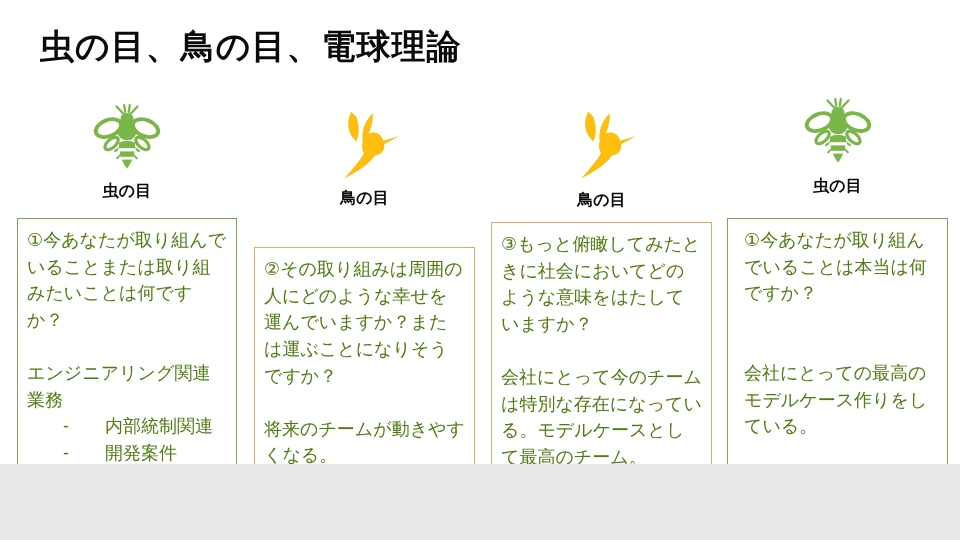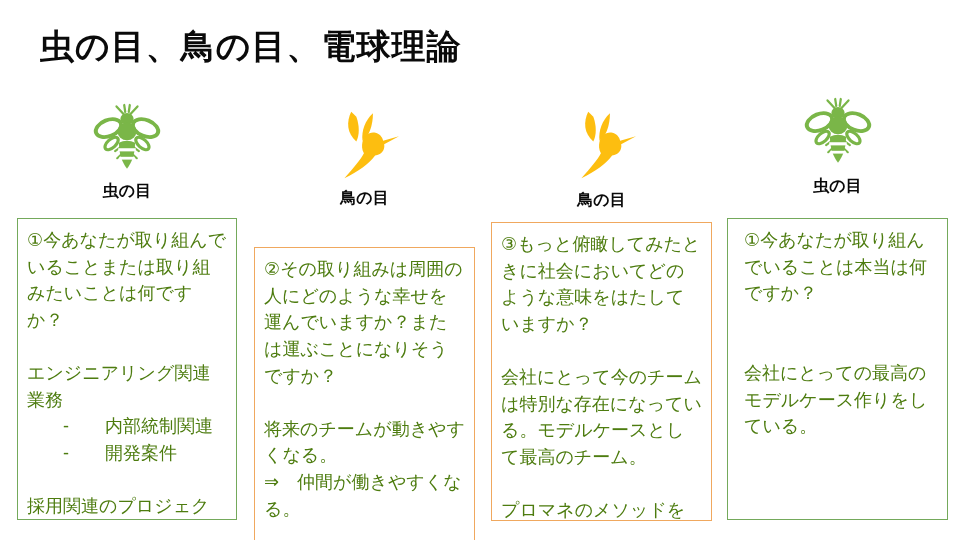--- a/index.html
+++ b/index.html
@@ -1,17 +1,17 @@
 <!DOCTYPE html>
 <html><head>
 <meta charset="utf-8">
 <style>
   html,body{margin:0;padding:0;background:#e9e9e9;}
   .slide{
-    position:relative;width:960px;height:540px;background:#ffffff;
+    position:relative;width:960px;height:464px;background:#ffffff;
     overflow:hidden;margin:0 auto;
     font-family:"Liberation Sans","DejaVu Sans",sans-serif;color:#000;
   }
   .title{
     position:absolute;left:40px;top:24px;
     font-size:34px;font-weight:bold;letter-spacing:1px;color:#0a0a0a;
     white-space:nowrap;
   }
   .col{position:absolute;top:90px;height:450px;}
   .c0{left:17px;width:220px;}

